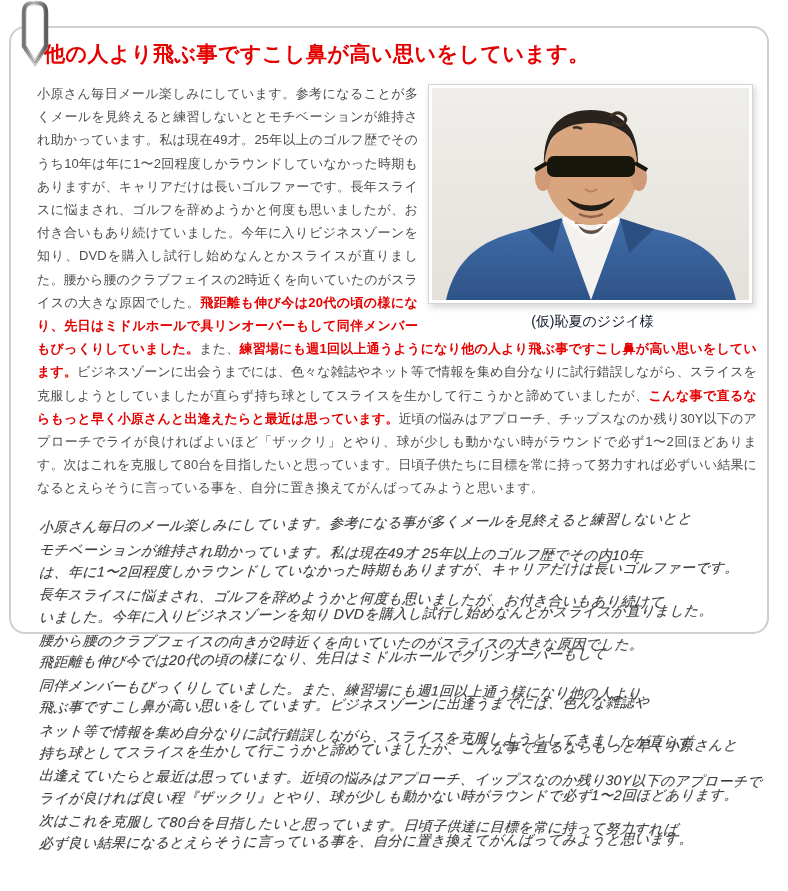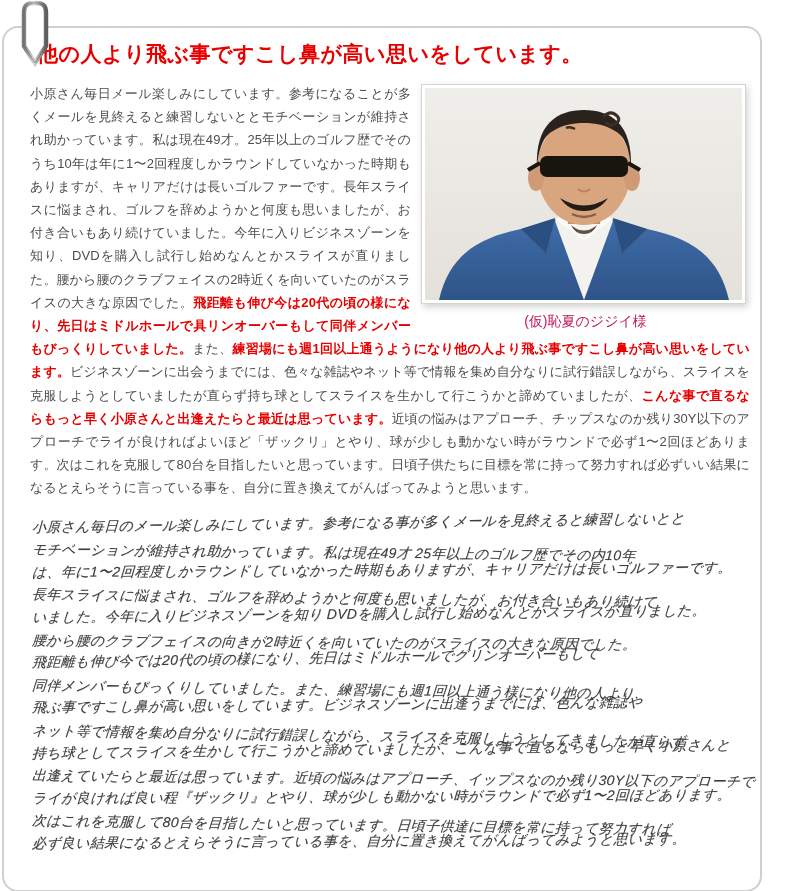--- a/index.html
+++ b/index.html
@@ -7,21 +7,21 @@
     width:788px;height:891px;position:relative;background:#ffffff;
     font-family:"Liberation Sans","DejaVu Sans",sans-serif;
     overflow:hidden;
   }
   :root{
     --accent:#e60000;
     --body-text:#4d4d4d;
     --border-gray:#cfcfcf;
   }
   .page-box{
-    position:absolute;left:2px;top:26px;width:760px;height:866px;
+    position:absolute;left:9px;top:26px;width:760px;height:608px;
     border:2px solid var(--border-gray);
     border-radius:16px;background:#fff;box-sizing:border-box;
   }
   .paperclip{
     position:absolute;left:17px;top:0;width:36px;height:70px;z-index:3;
   }
   .page-title{
     margin:0;padding:12px 10px 0 33px;
     font-size:21px;line-height:28px;font-weight:bold;
     color:var(--accent);letter-spacing:0.5px;
@@ -31,21 +31,21 @@
   }
   .testimonial-figure{
     float:right;width:329px;margin:2px 0 4px 10px;
   }
   .photo-frame{
     width:317px;height:212px;background:#fff;border:1px solid #d6d4d0;
     padding:3px;box-shadow:2px 3px 7px rgba(0,0,0,0.18);
   }
   .photo-frame svg{display:block;}
   .photo-caption{
-    text-align:center;font-size:14px;color:#be185d;
+    text-align:center;font-size:14px;color:#0f172a;
     padding:8px 0 2px 0;line-height:18px;
   }
   .testimonial-text{
     font-size:13px;line-height:23.2px;color:var(--body-text);
     text-align:justify;letter-spacing:0.1px;
   }
   .testimonial-text .hl{
     color:var(--accent);font-weight:bold;
   }
   .handwriting{

